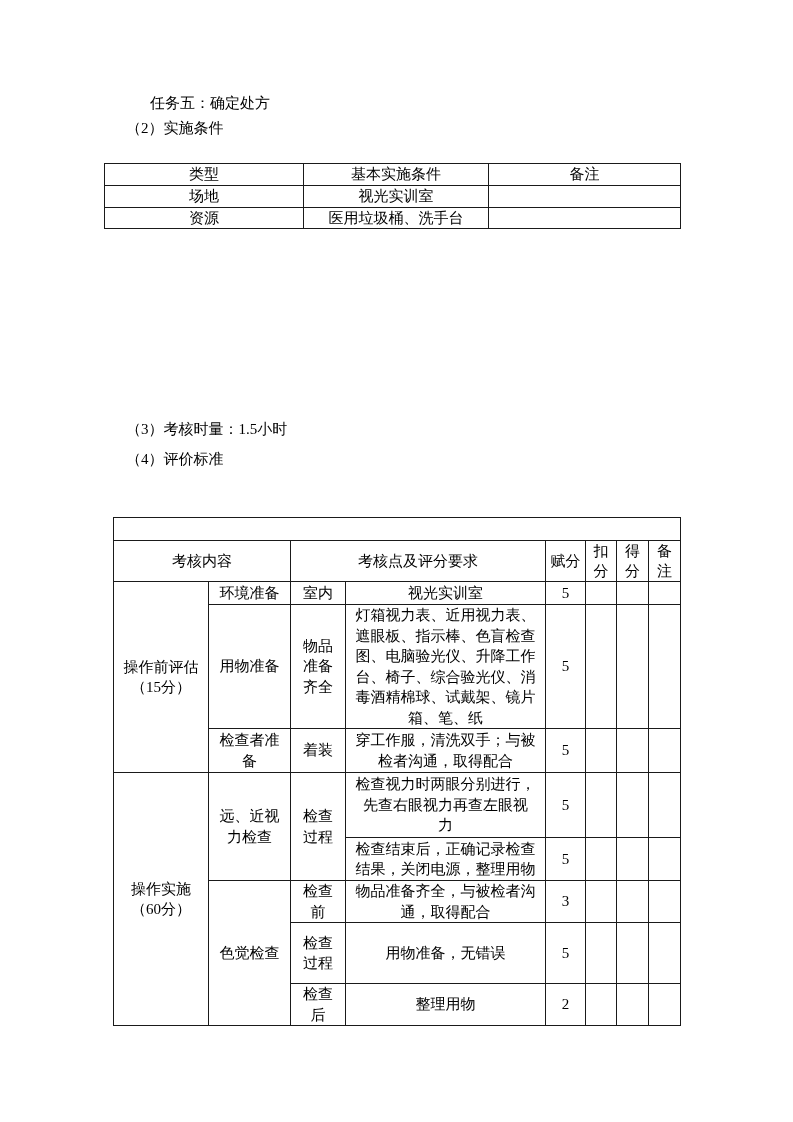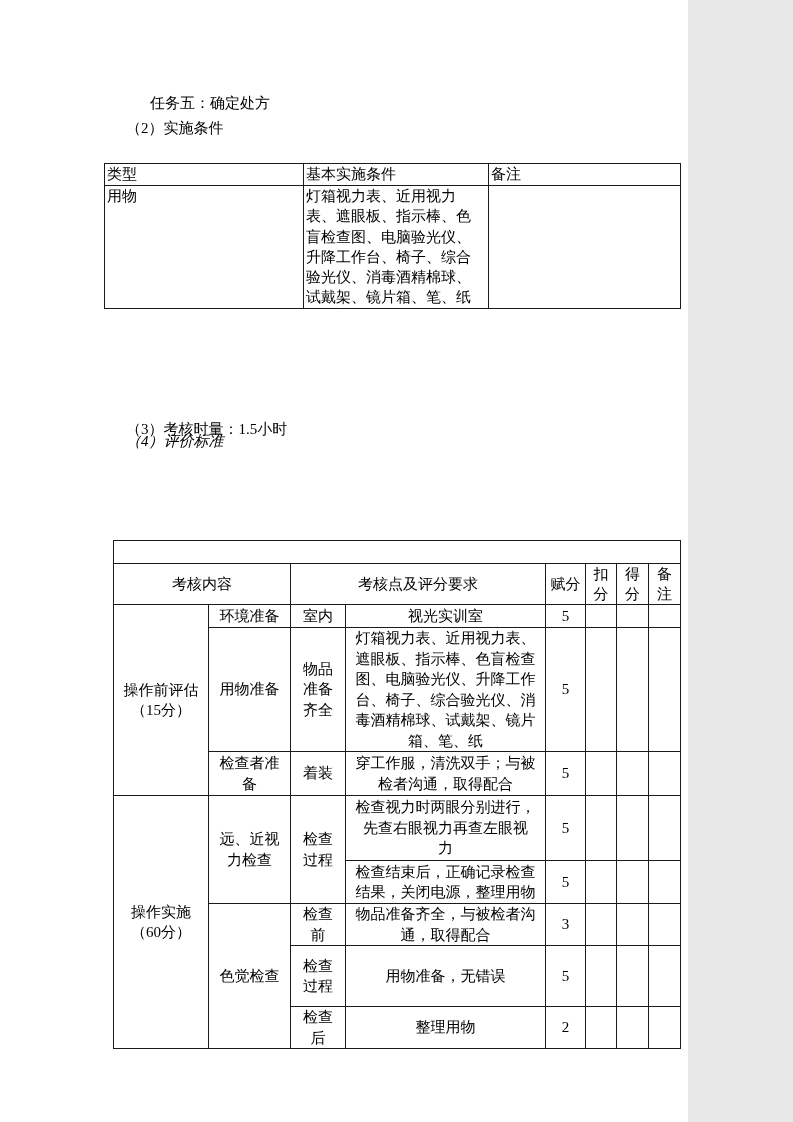--- a/index.html
+++ b/index.html
@@ -1,38 +1,38 @@
 <!DOCTYPE html>
 <html><head>
 <meta charset="utf-8">
 <style>
   html,body{margin:0;padding:0;background:#e8e8e8;}
   .page{
     position:relative;
-    width:688px;height:1122px;
+    width:793px;height:1122px;
     background:#ffffff;
     font-family:"Liberation Serif","DejaVu Serif",serif;
     color:#000;
     overflow:hidden;
   }
   .txt{position:absolute;font-size:15px;line-height:19px;white-space:pre;}
   .caption{
     position:absolute;left:113px;top:493px;width:567px;
     text-align:center;font-size:15px;letter-spacing:2px;
   }
   table{border-collapse:collapse;table-layout:fixed;position:absolute;}
   td{border:1px solid #1a1a1a;font-size:15px;overflow:hidden;}
   
   .t1{left:104px;top:163px;width:576px;}
   .t1 td{
     padding:0 2px;line-height:20.3px;vertical-align:top;
-    text-align:left;white-space:pre-line;
+    text-align:center;white-space:pre-line;
   }
   
-  .t2{left:113px;top:517px;width:567px;margin-top:23px;}
+  .t2{left:113px;top:517px;width:567px;}
   .t2 td{
     padding:0 3px;line-height:20.5px;vertical-align:middle;
     text-align:center;white-space:pre-line;word-break:break-all;
   }
   .t2 td.hdr{line-height:20px;}
   .t2 td.long{padding:0 6px;}
 </style>
 </head>
 <body>
 
@@ -46,35 +46,35 @@
         <col style="width:199px">
         <col style="width:185px">
         <col style="width:192px">
       </colgroup>
     <tbody>
         <tr style="height:22px">
       <td>类型</td>
       <td>基本实施条件</td>
       <td>备注</td>
     </tr>
-    <tr style="height:122px">
-      <td>用物</td>
-      <td>灯箱视力表、近用视力
-表、遮眼板、指示棒、色
-盲检查图、电脑验光仪、
-升降工作台、椅子、综合
-验光仪、消毒酒精棉球、
-试戴架、镜片箱、笔、纸</td>
+    <tr style="height:22px">
+      <td>场地</td>
+      <td>视光实训室</td>
+      <td></td>
+    </tr>
+    <tr style="height:21px">
+      <td>资源</td>
+      <td>医用垃圾桶、洗手台</td>
       <td></td>
     </tr>
   </tbody>
     </table>
 
   <div class="txt" style="left:126px;top:420px;text-align:center;">（3）考核时量：1.5小时</div>
-  <div class="txt" style="left:126px;top:432px;font-style:italic;">（4）评价标准</div>
+  <div class="txt" style="left:126px;top:450px;">（4）评价标准</div>
 
 
   <table class="t2">
     <colgroup>
       <col style="width:95px">
         <col style="width:82px">
         <col style="width:55px">
         <col style="width:200px">
       <col style="width:40px">
         <col style="width:31px">

